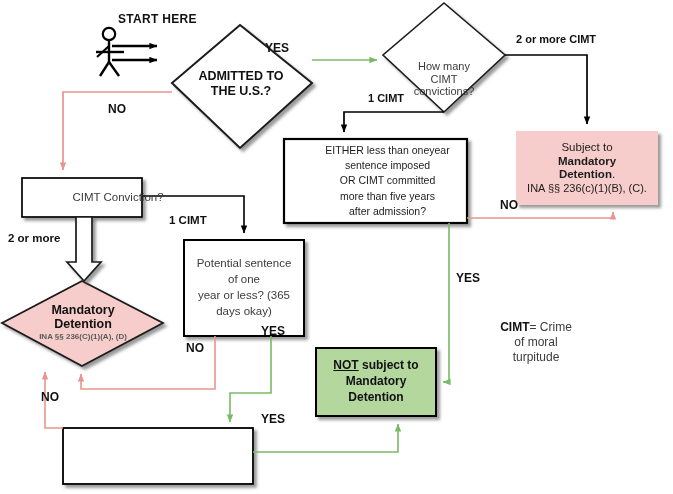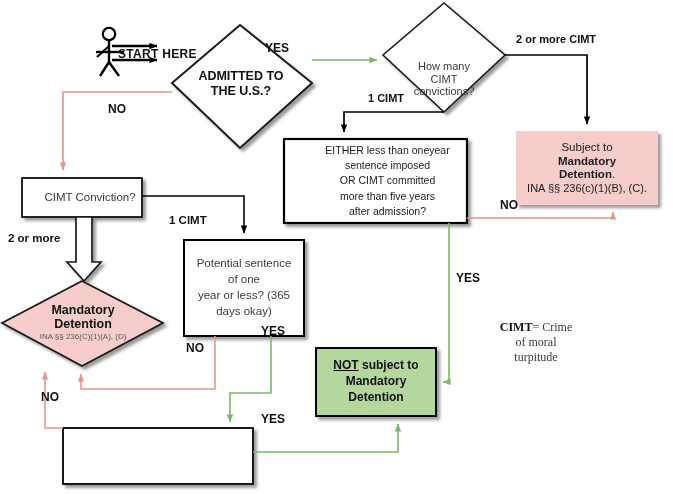--- a/index.html
+++ b/index.html
@@ -191,51 +191,51 @@
   <div class="node-text" style="left:287px; top:142px; width:177px; height:78px; font-size:10.5px; color:#1c1c1c;">
     <div style="line-height:1.45;margin-left:24px;">
       <div>EITHER less than oneyear</div>
       <div>sentence imposed</div>
       <div>OR CIMT committed</div>
       <div>more than five years</div>
       <div>after admission?</div>
     </div>
   </div>
 
-  <div class="node-text" style="left:24px; top:180px; width:132px; height:35px; font-size:11.5px; color:#3b3b3b;">
+  <div class="node-text" style="left:24px; top:180px; width:132px; height:35px; font-size:11.5px; color:#3b3b3b;padding-left:28px;">
     <div>CIMT Conviction?</div>
   </div>
 
   <div class="node-text" style="left:186px; top:243px; width:116px; height:90px; font-size:11.5px; color:#3b3b3b;">
     <div style="line-height:1.38;">
       <div>Potential sentence</div>
       <div>of one</div>
       <div>year or less? (365</div>
       <div>days okay)</div>
     </div>
   </div>
 
   <div class="node-text" style="left:22px; top:298px; width:122px; height:48px; font-size:12.5px; font-weight:bold; color:#111;">
     <div>
       <div>Mandatory</div>
       <div>Detention</div>
-      <div class="ina-small" style="font-weight:normal;">INA §§ 236(C)(1)(A), (D)</div>
+      <div class="ina-small" style="font-weight:bold;">INA §§ 236(C)(1)(A), (D)</div>
     </div>
   </div>
 
   <div class="node-text" style="left:318px; top:350px; width:116px; height:64px; font-size:12px; font-weight:bold; color:#111;border-radius:14px;">
     <div style="line-height:1.32;">
       <div><span class="u">NOT</span><span> subject to</span></div>
       <div>Mandatory</div>
       <div>Detention</div>
     </div>
   </div>
 
 
-  <div class="lbl" style="left:118px; top:12px; font-size:12px; letter-spacing:0.3px;margin-top:35px;">START HERE</div>
+  <div class="lbl" style="left:118px; top:12px; font-size:12px; letter-spacing:0.3px;">START HERE</div>
 
   <div class="lbl" style="left:265px; top:41px; font-size:12px;">YES</div>
 
   <div class="lbl" style="left:108px; top:102px; font-size:12px;">NO</div>
 
   <div class="lbl" style="left:516px; top:33px; font-size:11px;">2 or more CIMT</div>
 
   <div class="lbl" style="left:368px; top:92px; font-size:11px;">1 CIMT</div>
 
   <div class="lbl" style="left:500px; top:198px; font-size:12px;">NO</div>
@@ -247,19 +247,19 @@
   <div class="lbl" style="left:169px; top:214px; font-size:11.5px;">1 CIMT</div>
 
   <div class="lbl" style="left:186px; top:341px; font-size:12px;">NO</div>
 
   <div class="lbl" style="left:261px; top:324px; font-size:12px;">YES</div>
 
   <div class="lbl" style="left:41px; top:390px; font-size:12px;">NO</div>
 
   <div class="lbl" style="left:261px; top:412px; font-size:12px;">YES</div>
 
-  <div class="legend" style="left:476px; top:320px; width:120px; font-size:12px;font-family:Liberation Serif, serif;">
+  <div class="legend" style="left:476px; top:320px; width:120px; font-size:12px;">
     <div><b>CIMT</b><span>= Crime</span></div>
     <div>of moral</div>
     <div>turpitude</div>
   </div>
 
 </div>
 
 </body></html>

